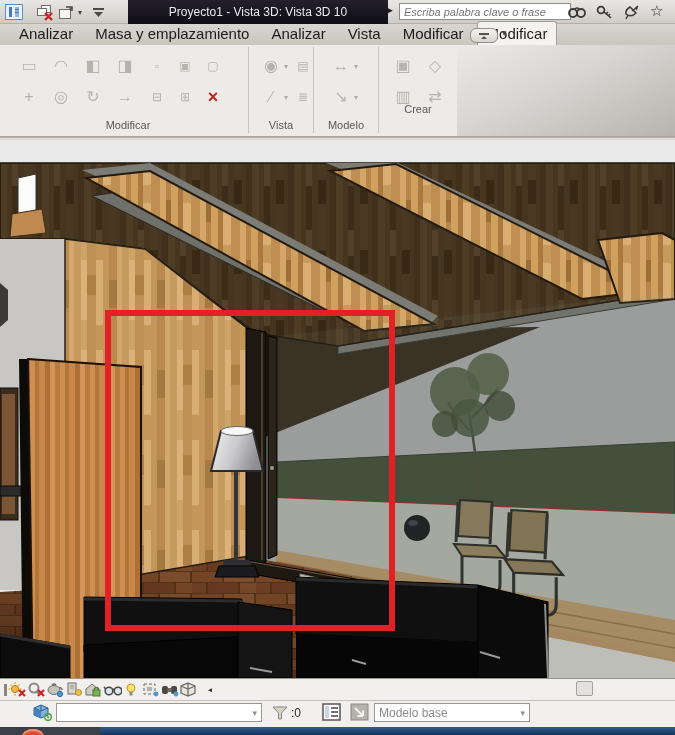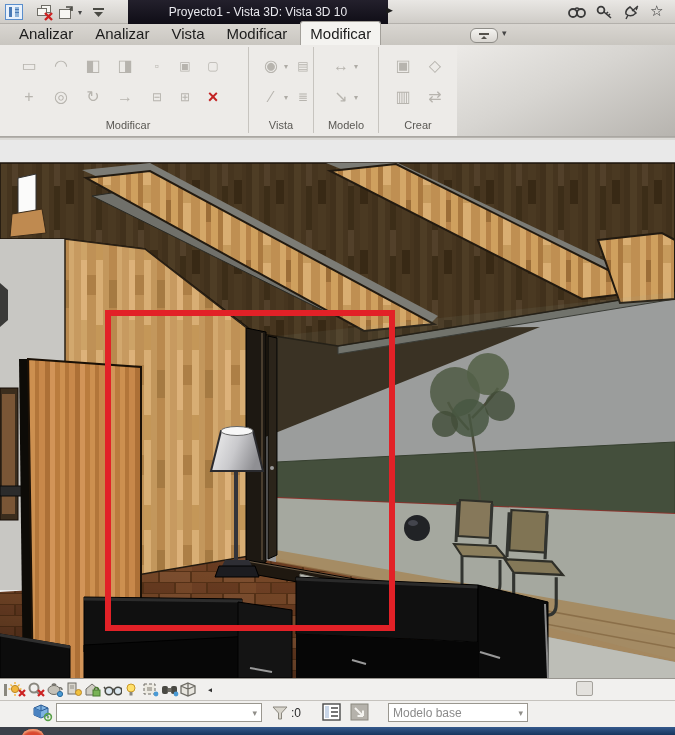--- a/index.html
+++ b/index.html
@@ -96,20 +96,21 @@
       <path d="M3 7 L12 7 L7.5 12 Z" fill="#4a4a44"></path>
         </svg>
     </span>
   </div>
 
   <div id="title-seg" class="abs">
     <span>Proyecto1 - Vista 3D: Vista 3D 10</span>
   </div>
   <span id="title-arrow" class="abs">▶</span>
 
+  <input id="searchbox" class="abs" placeholder="Escriba palabra clave o frase" style="">
 
   <span class="abs sicon" style="left:566px">
     <svg width="20" height="16">
         <circle cx="6" cy="9" r="4" fill="none" stroke="#3a3a3a" stroke-width="1.8"></circle>
     <circle cx="14" cy="9" r="4" fill="none" stroke="#3a3a3a" stroke-width="1.8"></circle>
     <path d="M8 5 Q10 3 12 5" stroke="#3a3a3a" stroke-width="1.6" fill="none"></path>
       </svg>
   </span>
   <span class="abs sicon" style="left:594px">
     <svg width="20" height="16">
@@ -121,20 +122,21 @@
     <svg width="20" height="16">
         <path d="M3 10 Q8 14 13 9 L7 3 Q2 6 3 10Z" fill="none" stroke="#3a3a3a" stroke-width="1.5"></path>
     <path d="M9 7 L15 2 M13 6 Q15 4 14 2" stroke="#3a3a3a" stroke-width="1.3" fill="none"></path>
     <path d="M5 11 L3 15" stroke="#3a3a3a" stroke-width="1.4"></path>
       </svg>
   </span>
   <span class="abs" style="left:650px;top:2px;font-size:15px;color:#2a2a2a;">☆</span>
 
   <div id="tabrow" class="abs">
     <span class="tab">Analizar</span>
+    <span class="tab">Masa y emplazamiento</span>
     <span class="tab">Analizar</span>
     <span class="tab">Vista</span>
     <span class="tab">Modificar</span>
     <span class="tab active">Modificar</span>
   </div>
   <div id="panel-toggle" class="abs">
     <svg width="14" height="8">
         <rect x="2" y="1" width="10" height="2" fill="#55524c"></rect>
     <path d="M4 7 L10 7 L7 4 Z" fill="#55524c"></path>
       </svg>
@@ -177,21 +179,21 @@
   <div class="abs pdiv" style="left:378px;top:47px"></div>
 
   <div class="abs tool" style="left:388px;top:53px">▣</div>
   <div class="abs tool" style="left:420px;top:53px">◇</div>
   <div class="abs tool" style="left:388px;top:84px">▥</div>
   <div class="abs tool" style="left:420px;top:84px">⇄</div>
 
   <div class="abs plabel" style="left:8px;width:240px;top:119px">Modificar</div>
   <div class="abs plabel" style="left:249px;width:64px;top:119px">Vista</div>
   <div class="abs plabel" style="left:314px;width:64px;top:119px">Modelo</div>
-  <div class="abs plabel" style="left:379px;width:78px;top:119px">Crear</div>
+  <div class="abs plabel" style="left:379px;width:78px;top:103px">Crear</div>
 
   <div id="ribbon-right" class="abs"></div>
   <div id="below-ribbon" class="abs"></div>
 
   <svg class="abs" style="left:0;top:140px" width="675" height="538" viewBox="0 140 675 538">
     <defs>
       <pattern id="wallwood" patternUnits="userSpaceOnUse" width="48" height="90">
         <rect width="48" height="90" fill="#cfa368"></rect>
         <rect x="0" width="7" height="90" fill="#d8ae74"></rect>
           <rect x="7" width="6" height="90" fill="#c3975c"></rect>
@@ -476,21 +478,21 @@
     <rect x="3" y="3" width="4" height="12" fill="#c9d6e8"></rect>
     <path d="M9 5 H16 M9 9 H16 M9 13 H16" stroke="#4a4a4a" stroke-width="1.3"></path>
       </svg>
   </span>
   <span class="abs" style="left:350px;top:703px">
     <svg width="20" height="19">
         <rect x="1" y="1" width="17" height="16" fill="#b5b2ab" stroke="#8a877e"></rect>
     <path d="M5 5 L13 13 M13 13 L13 7.5 M13 13 L7.5 13" stroke="#f4f3ef" stroke-width="2" fill="none"></path>
       </svg>
   </span>
-  <div class="abs combo" style="left:388px;top:703px;width:140px">
+  <div class="abs combo" style="left:374px;top:703px;width:156px">
     <span>Modelo base</span>
     <span class="caret">▾</span>
   </div>
 
   <div id="taskbar" class="abs">
     <div id="taskbar-left" class="abs"></div>
     <div id="taskbar-orb" class="abs"></div>
   </div>
 
 </div>

